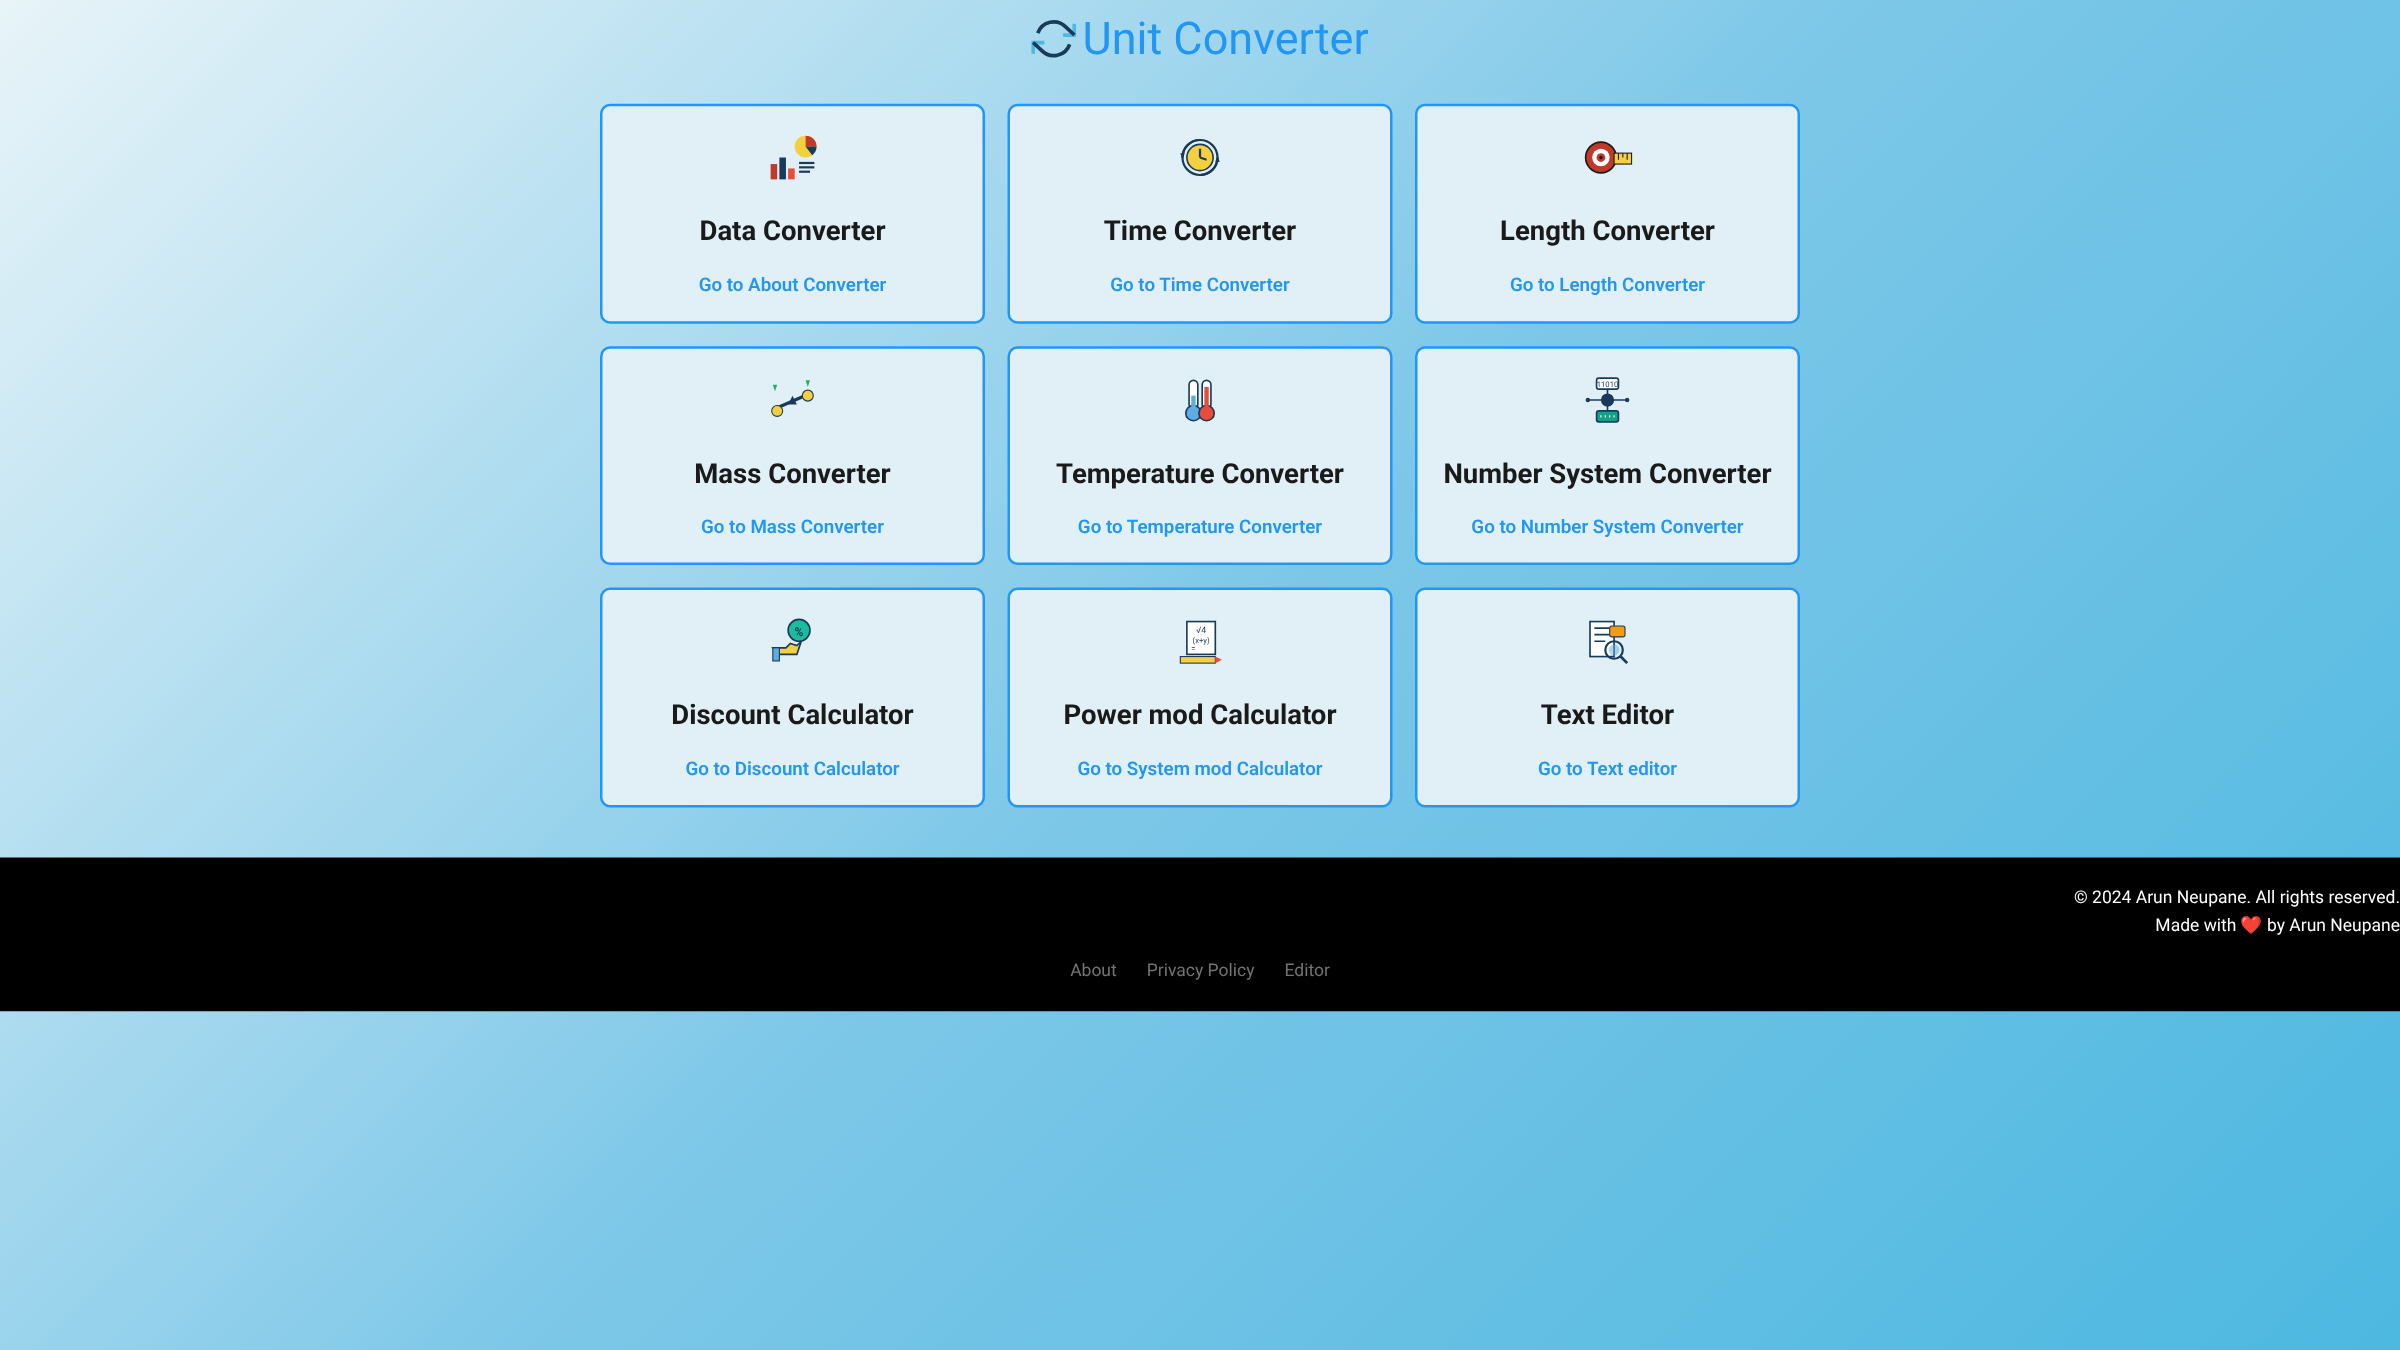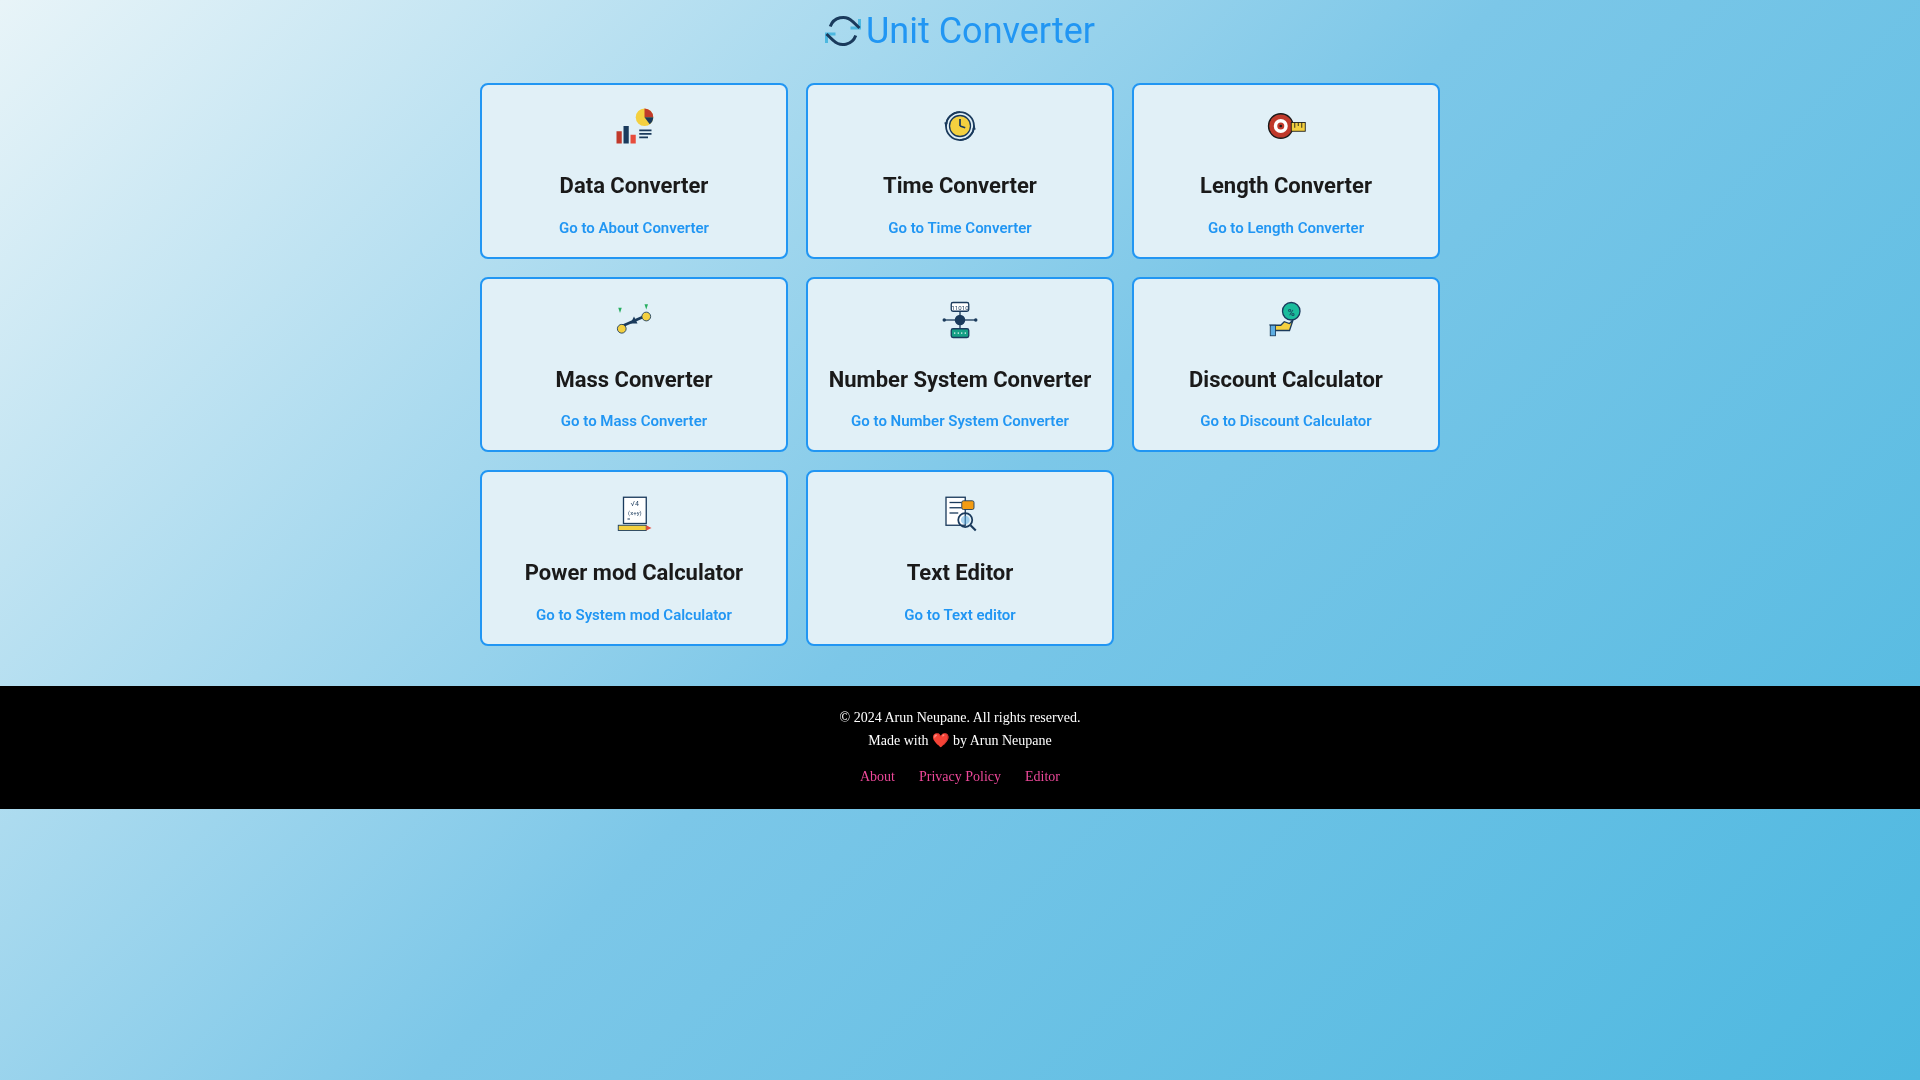--- a/index.html
+++ b/index.html
@@ -65,42 +65,41 @@
     .card-link {
       color: #2196F3;
       font-size: 15px;
       font-weight: 600;
       text-decoration: none;
       cursor: pointer;
     }
     .footer {
       background: #000000;
       color: #ffffff;
-      text-align: center;
+      text-align: right;
       padding: 24px 0;
-      font-family: Liberation Serif, serif;
     }
     .footer-text {
       font-size: 14px;
       margin-bottom: 6px;
     }
     .footer-made {
       font-size: 14px;
       margin-bottom: 20px;
     }
     .heart {
       color: #e74c3c;
     }
     .footer-links {
       display: flex;
       justify-content: center;
       gap: 24px;
     }
     .footer-link {
-      color: #ec4899;
+      color: #737373;
       text-decoration: none;
       font-size: 14px;
       cursor: pointer;
     }
     ::-webkit-scrollbar {
       width: 16px;
     }
     ::-webkit-scrollbar-track {
       background: #f0f0f0;
     }
@@ -190,20 +189,34 @@
         <circle cx="10" cy="34" r="5" fill="#f4d03f" stroke="#1a3a5c" stroke-width="1"></circle>
         <circle cx="38" cy="20" r="5" fill="#f4d03f" stroke="#1a3a5c" stroke-width="1"></circle>
         <polygon points="6,10 10,10 8,16" fill="#27ae60"></polygon>
         <polygon points="36,6 40,6 38,12" fill="#27ae60"></polygon>
       </svg>
     </span>
     <div class="card-title">Mass Converter</div>
     <a class="card-link">Go to Mass Converter</a>
   </div>
 
+  <div class="card">
+    <span class="card-icon">
+      <svg viewBox="0 0 48 48">
+        <rect x="14" y="6" width="8" height="26" rx="4" fill="#fff" stroke="#1a3a5c" stroke-width="1.5"></rect>
+        <circle cx="18" cy="36" r="7" fill="#5dade2" stroke="#1a3a5c" stroke-width="1.5"></circle>
+        <rect x="16" y="20" width="4" height="14" fill="#5dade2"></rect>
+        <rect x="26" y="6" width="8" height="26" rx="4" fill="#fff" stroke="#1a3a5c" stroke-width="1.5"></rect>
+        <circle cx="30" cy="36" r="7" fill="#e74c3c" stroke="#1a3a5c" stroke-width="1.5"></circle>
+        <rect x="28" y="12" width="4" height="22" fill="#e74c3c"></rect>
+      </svg>
+    </span>
+    <div class="card-title">Temperature Converter</div>
+    <a class="card-link">Go to Temperature Converter</a>
+  </div>
 
   <div class="card">
     <span class="card-icon">
       <svg viewBox="0 0 48 48">
         <rect x="14" y="4" width="20" height="10" rx="2" fill="#fff" stroke="#1a3a5c" stroke-width="1.5"></rect>
         <text x="24" y="12" font-size="7" text-anchor="middle" fill="#1a3a5c">11010</text>
         <circle cx="24" cy="24" r="6" fill="#1a3a5c"></circle>
         <line x1="6" y1="24" x2="42" y2="24" stroke="#1a3a5c" stroke-width="1.5"></line>
         <circle cx="6" cy="24" r="2" fill="#1a3a5c"></circle>
         <circle cx="42" cy="24" r="2" fill="#1a3a5c"></circle>

